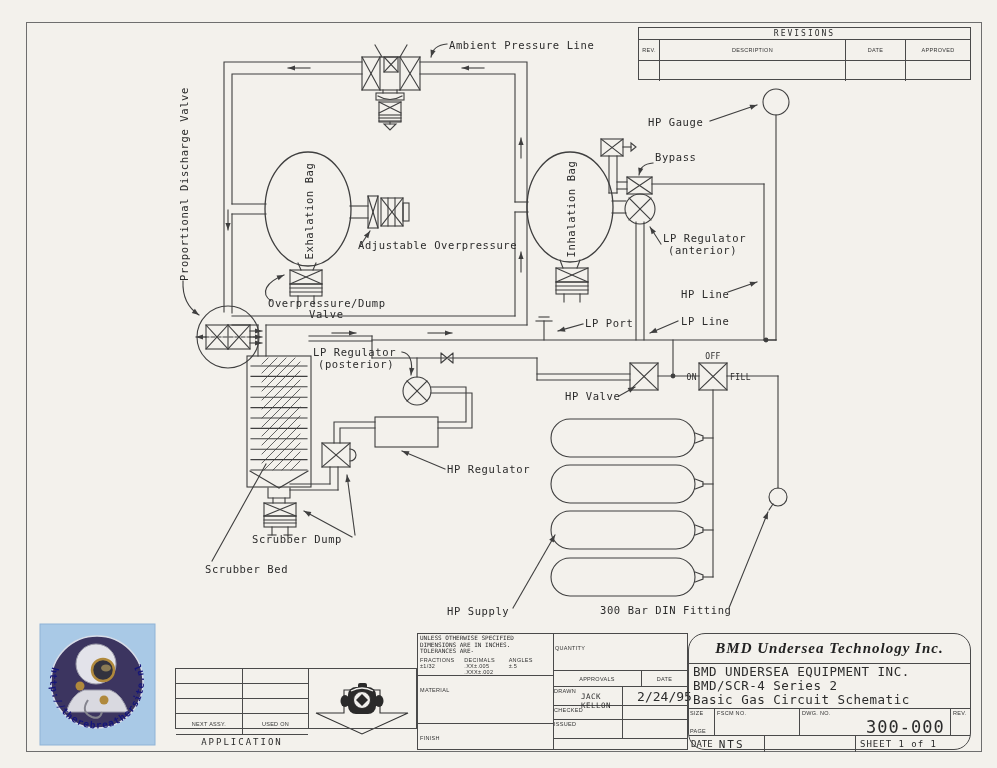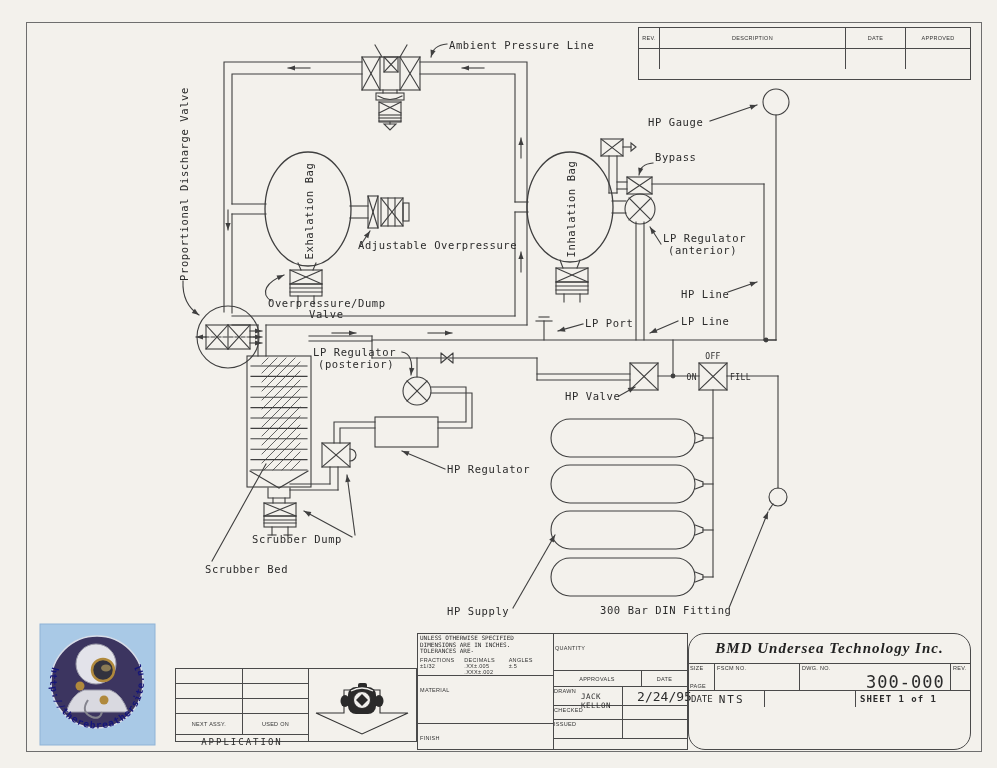--- a/index.html
+++ b/index.html
@@ -31,21 +31,21 @@
   .tb-lines{height:43px;border-bottom:1px solid #4a4a4a;padding:1px 0 0 4px;font-size:12.5px;line-height:14px;letter-spacing:.5px;}
   .tb-rowc{height:26px;border-bottom:1px solid #4a4a4a;display:flex;}
   .tb-rowc>div{border-right:1px solid #4a4a4a;position:relative;}
   .tb-rowc>div:last-child{border-right:none;}
   .tb-size{width:25px;}.tb-fscm{width:84px;}.tb-dwg{width:150px;}.tb-rev{flex:1;}
   .tb-size .mini{position:absolute;left:1px;}
   .tb-dwgno{position:absolute;left:66px;top:8px;font-size:17px;letter-spacing:1px;}
   .tb-rowd{height:16px;display:flex;}
   .tb-rowd>div{border-right:1px solid #4a4a4a;display:flex;align-items:center;}
   .tb-rowd>div:last-child{border-right:none;}
-  .tb-scale{width:75px;}.tb-mid{width:90px;}.tb-sheet{flex:1;font-weight:bold;}
+  .tb-scale{width:75px;}.tb-mid{width:90px;}.tb-sheet{flex:1;}
   
   .tol-left{position:absolute;left:0;top:0;width:135px;height:100%;border-right:1px solid #4a4a4a;}
   .tol-notes{height:40px;border-bottom:1px solid #4a4a4a;padding:1px 0 0 2px;}
   .tol-notes .n{font-size:6px;line-height:6.5px;letter-spacing:0;}
   .tol-cols{display:flex;margin-top:2px;}
   .tol-cols>div{flex:1;}
   .tol-cols .mini{display:block;line-height:6px;}
   .tol-mat{height:45px;border-bottom:1px solid #4a4a4a;padding:1px 2px;}
   .tol-fin{height:30px;padding:1px 2px;}
   .tol-right{position:absolute;left:135px;top:0;right:0;height:100%;}
@@ -457,20 +457,21 @@
     <polygon points="411.0,375.0 409.1,367.7 414.4,368.3" fill="#3f3f3f" stroke="none"></polygon>
     <polygon points="402.0,451.0 409.5,451.3 407.5,456.1" fill="#3f3f3f" stroke="none"></polygon>
     <polygon points="347.0,475.0 350.5,481.6 345.3,482.3" fill="#3f3f3f" stroke="none"></polygon>
     <polygon points="304.0,511.0 311.4,512.0 308.9,516.7" fill="#3f3f3f" stroke="none"></polygon>
     <polygon points="635.0,387.0 630.2,392.7 627.6,388.1" fill="#3f3f3f" stroke="none"></polygon>
     <polygon points="768.0,512.0 767.8,519.5 762.9,517.5" fill="#3f3f3f" stroke="none"></polygon>
     <polygon points="555.0,535.0 553.8,542.4 549.2,539.8" fill="#3f3f3f" stroke="none"></polygon>
   </svg>
 
 <div class="blk cad" style="left:638px;top:27px;width:333px;height:53px;">
+  <div class="rev-title">REVISIONS</div>
   <div class="rev-row">
     <div class="rc1 mini">REV.</div>
     <div class="rc2 mini">DESCRIPTION</div>
     <div class="rc3 mini">DATE</div>
     <div class="rc4 mini">APPROVED</div>
   </div>
   <div class="rev-row empty">
     <div class="rc1"></div>
       <div class="rc2"></div>
       <div class="rc3"></div>
@@ -526,20 +527,25 @@
       <div class="who">
           <span class="mini">ISSUED</span>
         </div>
       <div class="dt"></div>
     </div>
   </div>
 </div>
 
 <div class="blk cad" style="left:688px;top:633px;width:283px;height:117px;border-radius:17px;">
   <div class="tb-company">BMD Undersea Technology Inc.</div>
+  <div class="tb-lines">
+    <div>BMD UNDERSEA EQUIPMENT INC.</div>
+    <div>BMD/SCR-4 Series 2</div>
+    <div>Basic Gas Circuit Schematic</div>
+  </div>
   <div class="tb-rowc">
     <div class="tb-size">
       <span class="mini" style="top:1px;">SIZE</span>
       <span class="mini" style="bottom:1px;">PAGE</span>
     </div>
     <div class="tb-fscm">
         <span class="mini" style="position:absolute;left:2px;top:1px;">FSCM NO.</span>
       </div>
     <div class="tb-dwg">
       <span class="mini" style="position:absolute;left:2px;top:1px;">DWG. NO.</span>
@@ -552,21 +558,21 @@
   <div class="tb-rowd">
     <div class="tb-scale">
       <span style="font-size:9px;margin-left:2px;">DATE</span>
       <span style="font-size:11px;margin-left:6px;letter-spacing:2px;">NTS</span>
     </div>
     <div class="tb-mid"></div>
     <div class="tb-sheet" style="font-size:9px;padding-left:4px;letter-spacing:1px;">SHEET 1 of 1</div>
   </div>
 </div>
 
-<div class="blk" style="left:175px;top:668px;width:242px;height:74px;">
+<div class="blk" style="left:175px;top:668px;width:242px;height:61px;">
   <div class="app-tbl cad">
     <div class="app-r" style="height:14px;">
         <div class="app-c1"></div>
         <div class="app-c2"></div>
       </div>
     <div class="app-r" style="height:14px;">
         <div class="app-c1"></div>
         <div class="app-c2"></div>
       </div>
     <div class="app-r" style="height:14px;">

